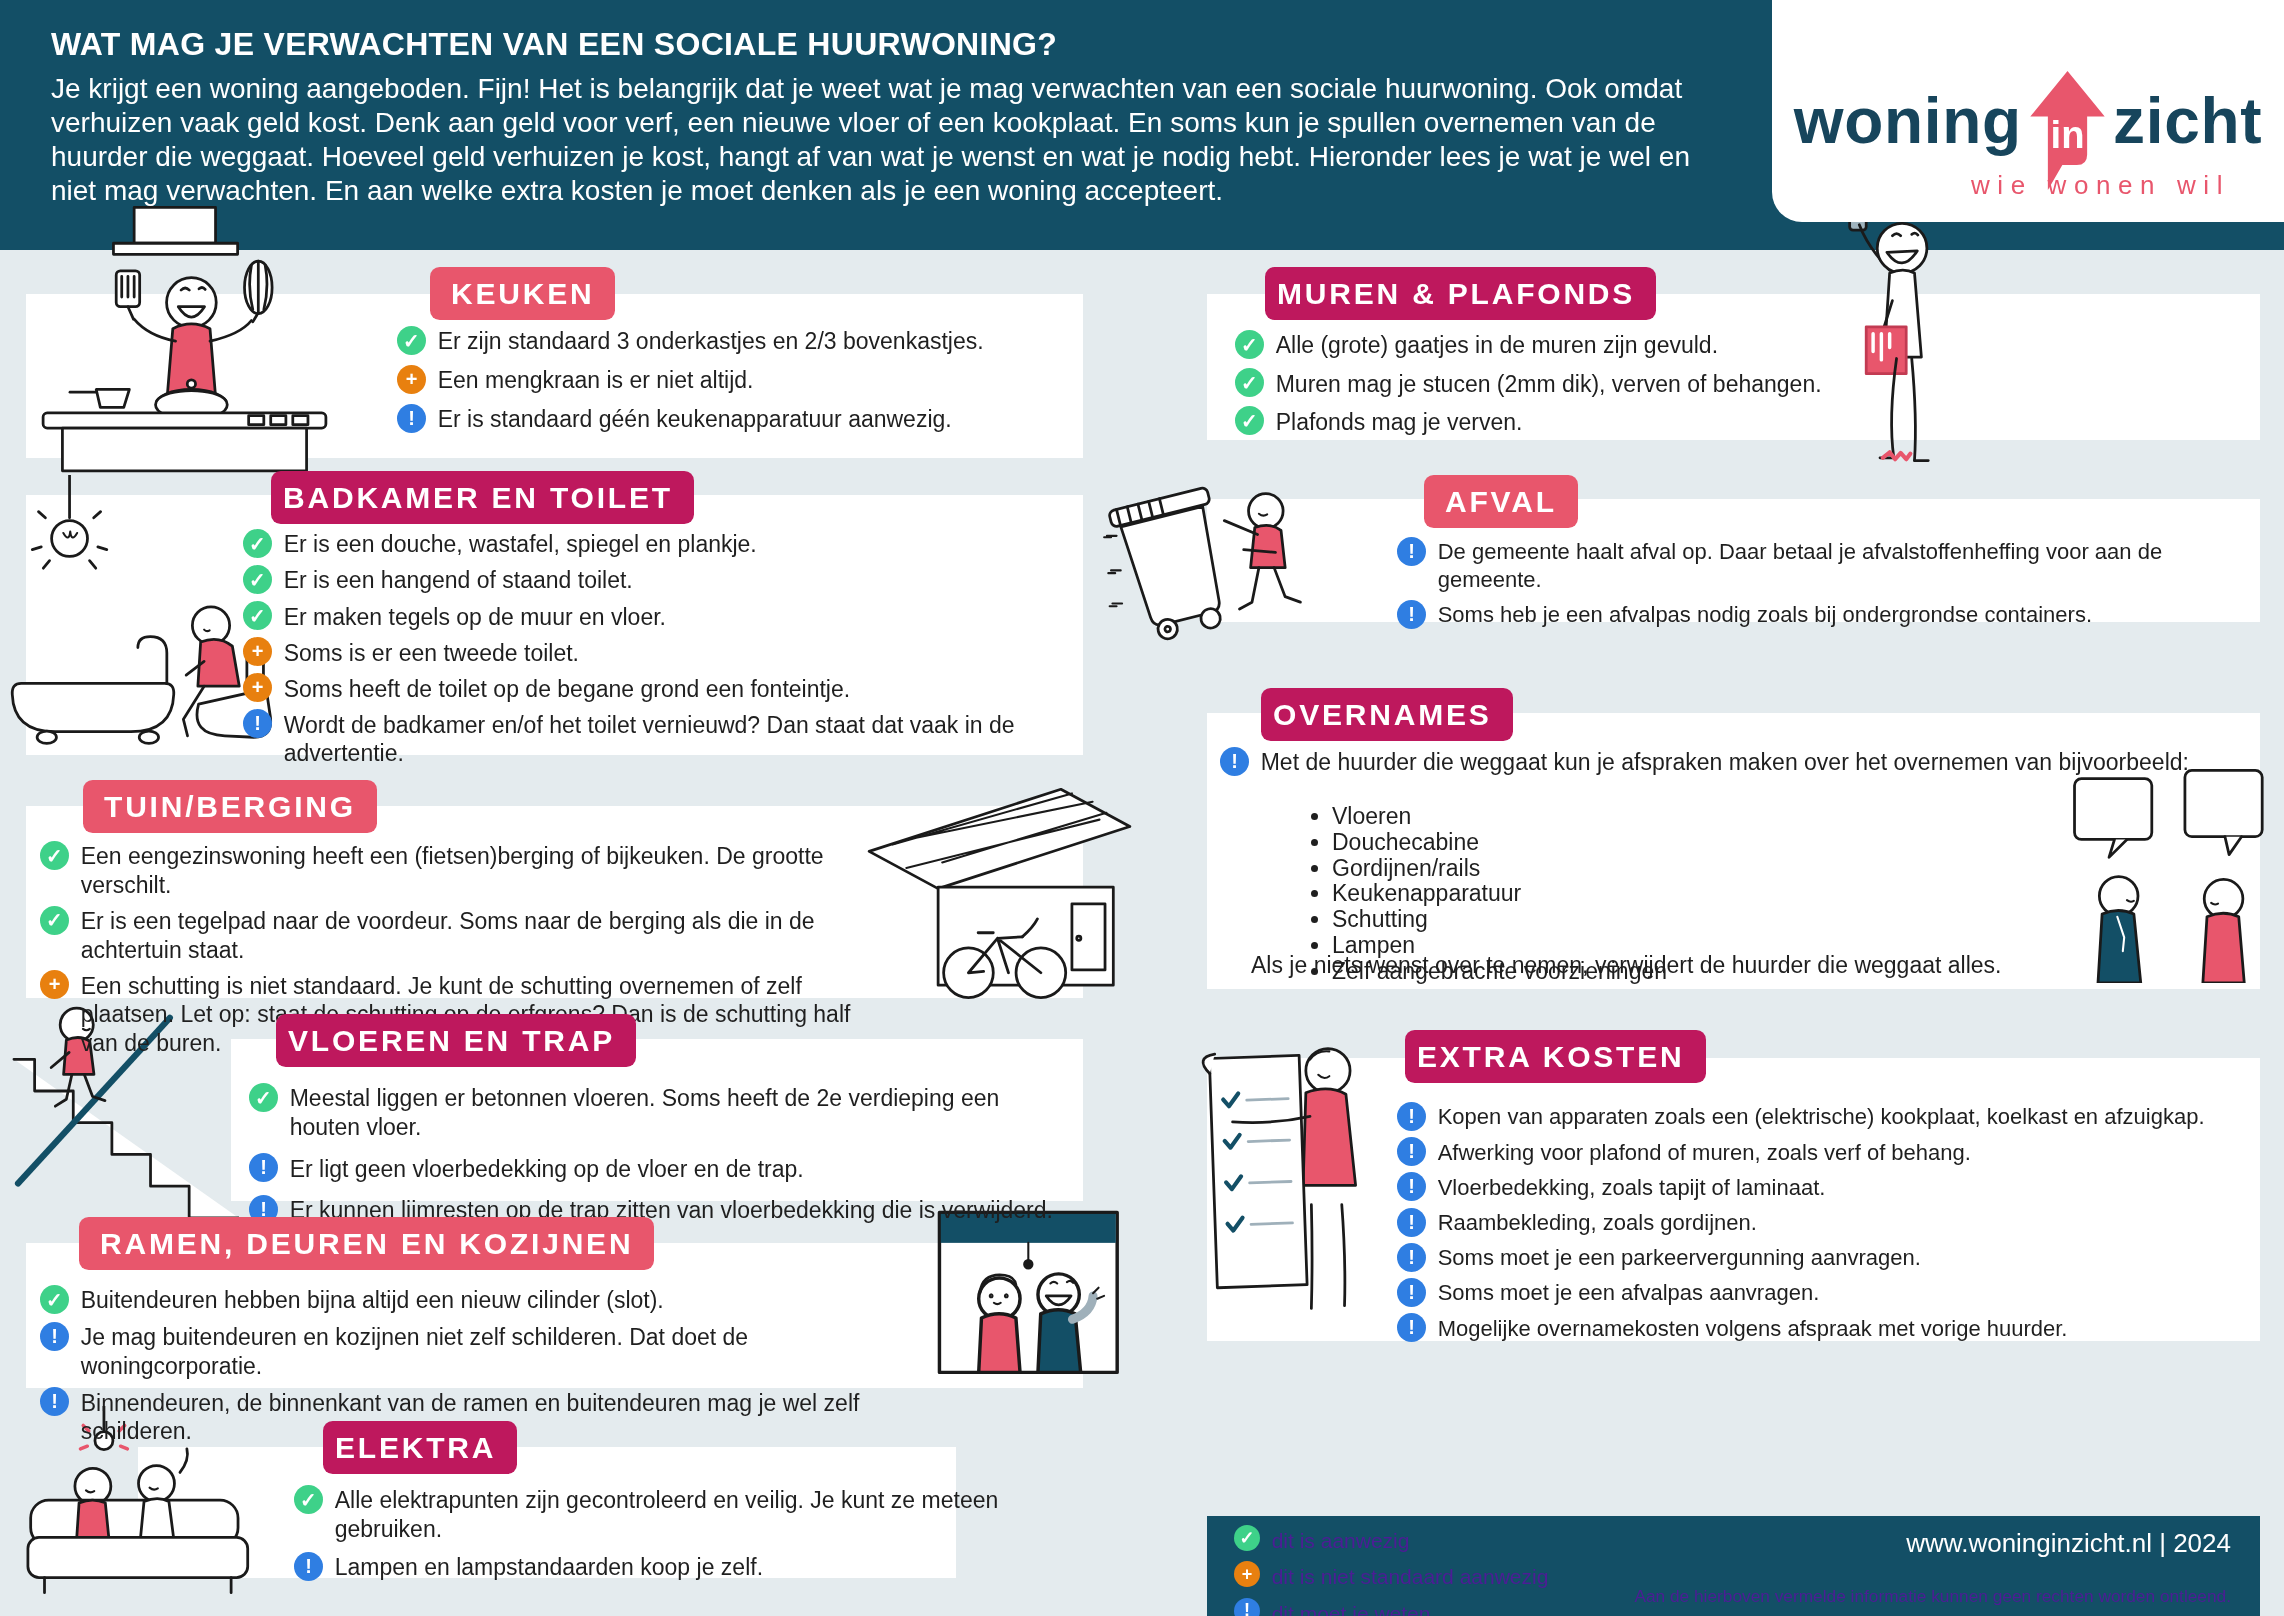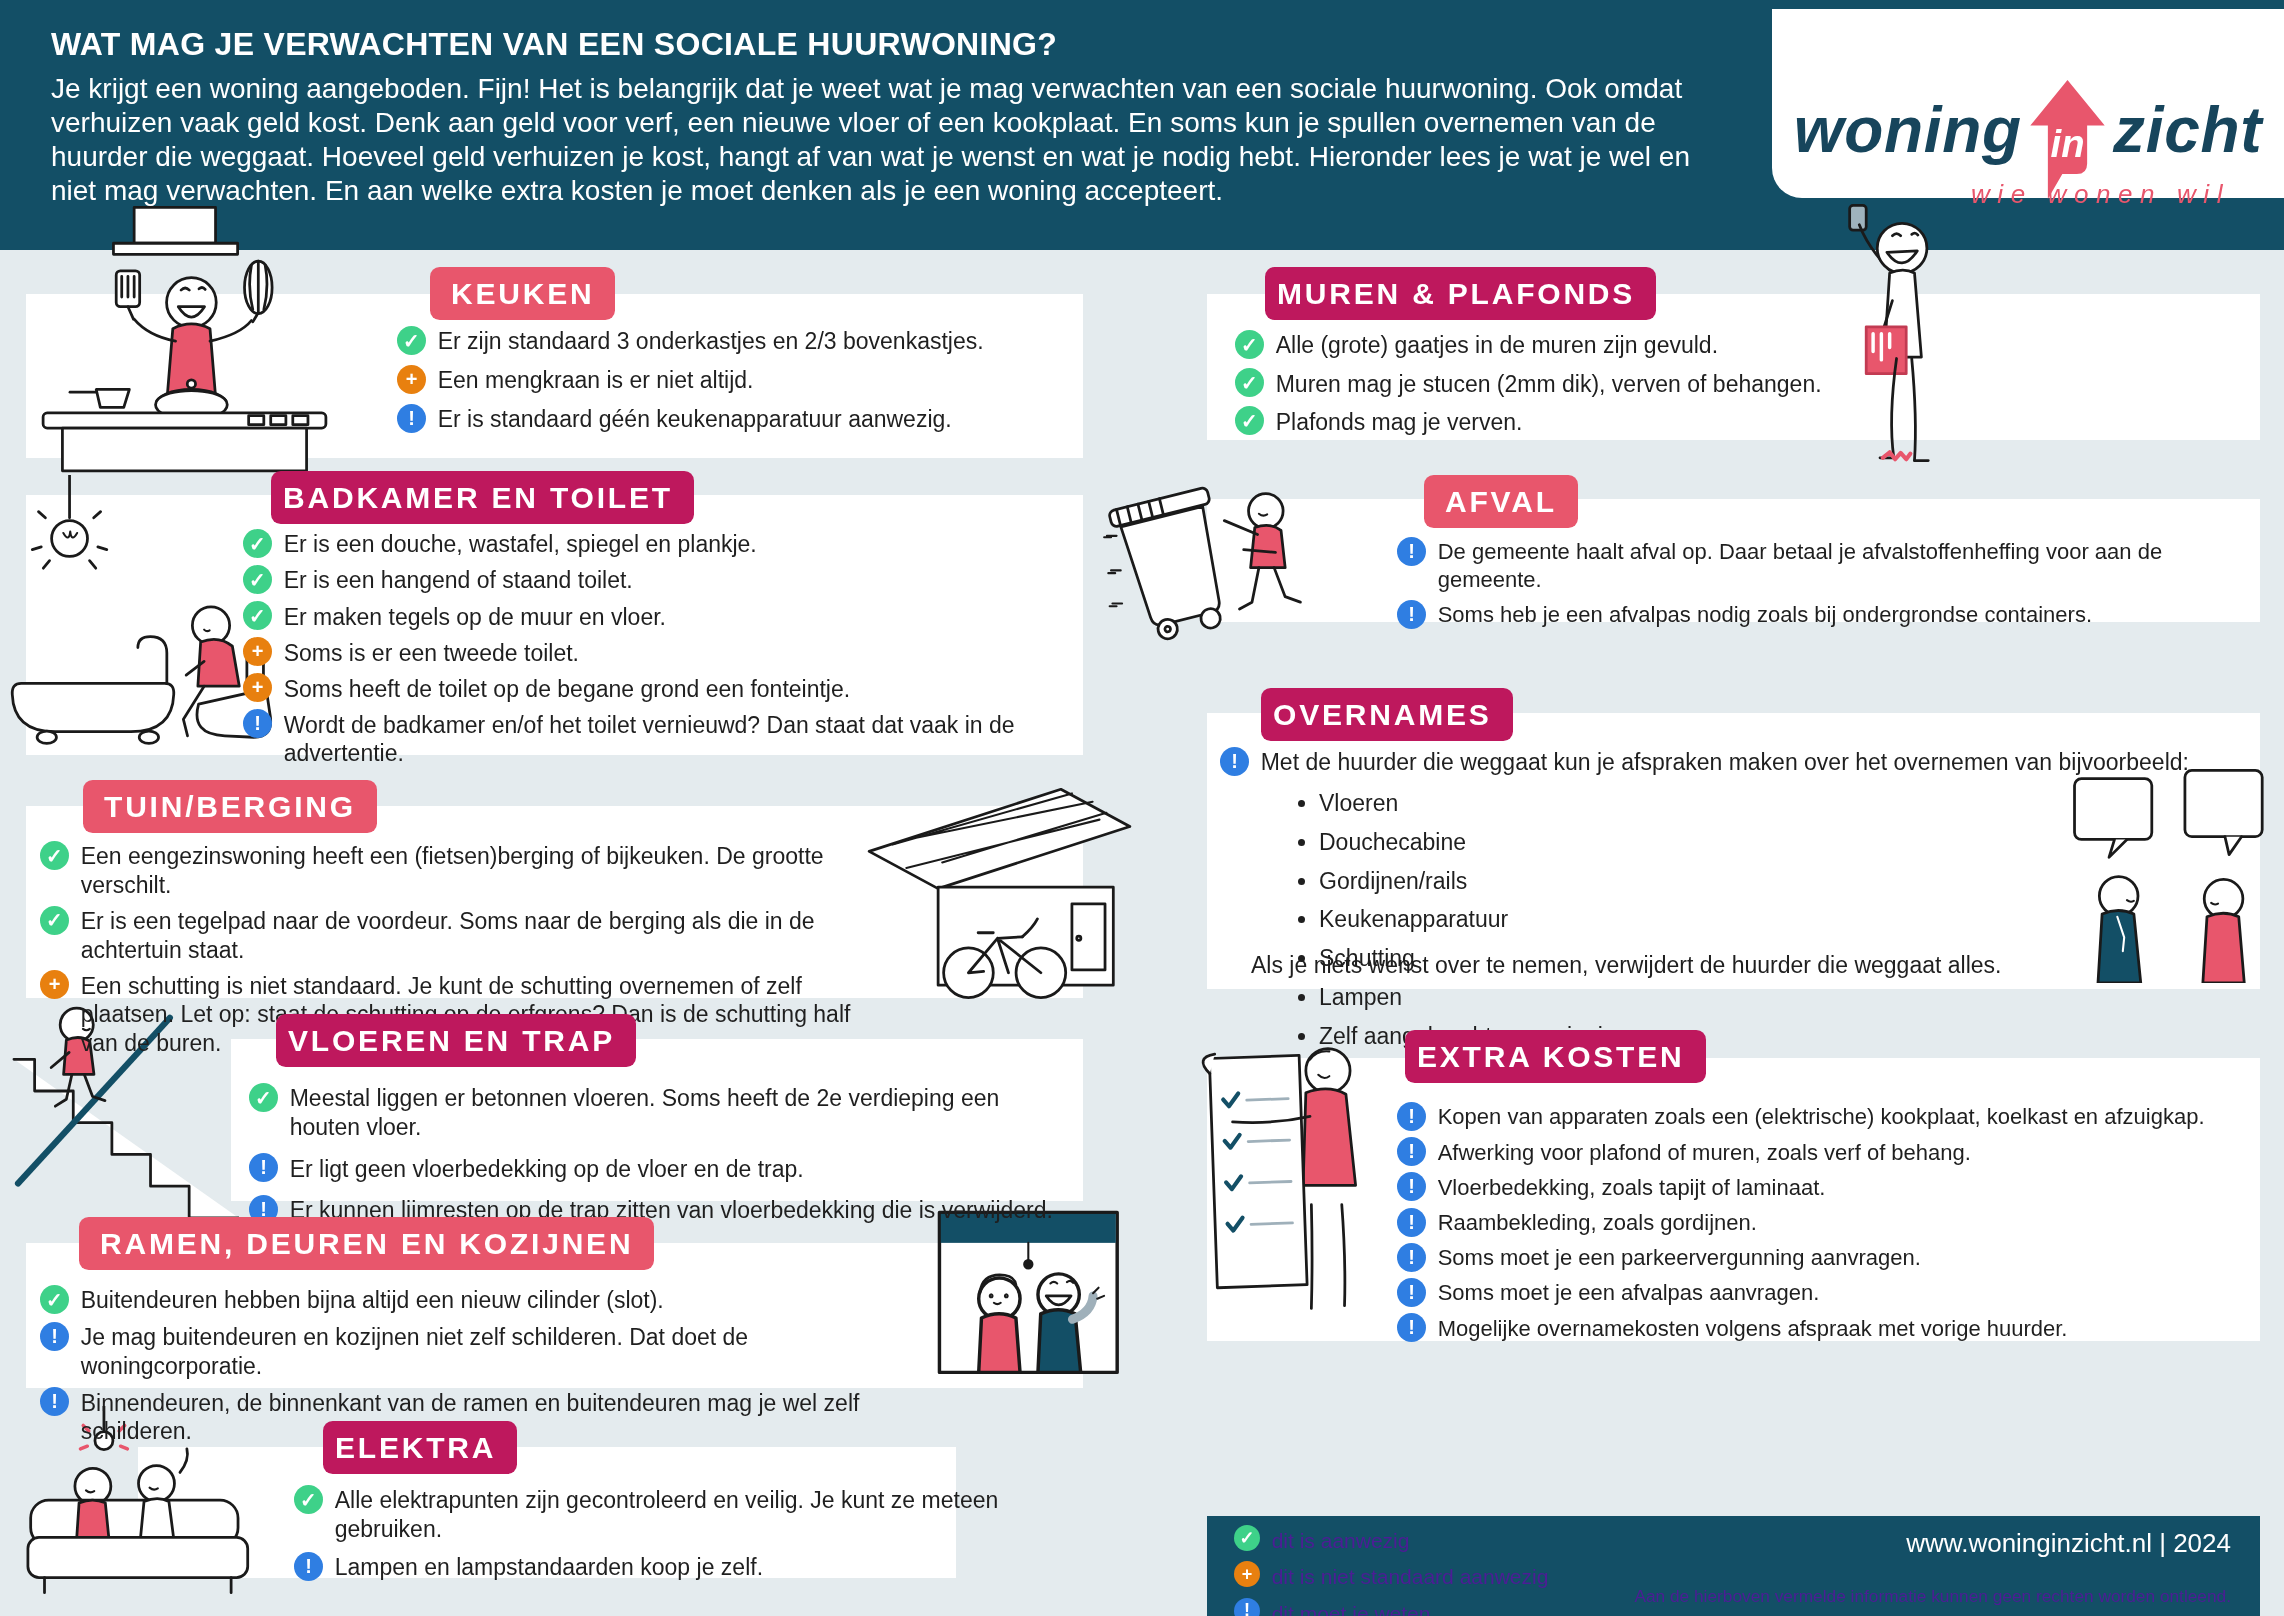--- a/index.html
+++ b/index.html
@@ -4,22 +4,22 @@
 <style>
   html,body{margin:0;padding:0;background:#e4ebee;}
   .page{position:relative;width:2284px;height:1616px;background:#e4ebee;overflow:hidden;
         font-family:"Liberation Sans",sans-serif;color:#1f1f1f;}
   
   .header-band{position:absolute;left:0;top:0;width:2284px;height:250px;background:#134f66;z-index:1;}
   .header-title{position:absolute;left:51px;top:26px;width:1692px;color:#fff;font-size:32px;font-weight:bold;
         letter-spacing:0.3px;z-index:2;}
   .header-par{position:absolute;left:51px;top:72px;width:1678px;color:#fff;font-size:28px;line-height:1.22;z-index:2;}
   
-  .logo-box{position:absolute;left:1772px;top:9px;width:512px;height:189px;background:#fff;
-        border-radius:0 0 0 30px;z-index:3;font-style:italic;}
+  .logo-box{position:absolute;left:1772px;top:0;width:512px;height:222px;background:#fff;
+        border-radius:0 0 0 30px;z-index:3;}
   .logo-row{position:absolute;left:28px;top:59px;width:456px;display:flex;align-items:center;justify-content:center;}
   .logo-word{font-size:64px;font-weight:bold;color:#17455c;letter-spacing:0.7px;}
   .logo-house{width:83px;height:124px;margin:0 4.1px;position:relative;top:9.7px;flex:0 0 auto;}
   .logo-tagline{position:absolute;left:173px;top:170px;width:311px;text-align:center;color:#e8566c;
         font-size:26px;letter-spacing:7.6px;}
   
   .panel{position:absolute;background:#ffffff;z-index:1;}
   .badge{position:absolute;z-index:4;color:#fff;font-size:30px;font-weight:bold;letter-spacing:2.8px;
         padding:9.7px 21px;border-radius:9.7px;white-space:nowrap;}
   .badge.red{background:#e8566c;}
@@ -27,22 +27,22 @@
   
   .items{position:absolute;z-index:3;display:flex;flex-direction:column;}
   .item{display:flex;align-items:flex-start;gap:11.7px;}
   .ic{flex:0 0 auto;width:29px;height:29px;border-radius:50%;color:#fff;display:flex;align-items:center;
       justify-content:center;font-weight:bold;font-size:20px;margin-top:0;}
   .ic.check{background:#3ed189;}
   .ic.plus{background:#e8800f;}
   .ic.info{background:#2f7ee2;}
   .t{font-size:23px;line-height:1.24;padding-top:1.4px;}
   .tight .t{font-size:22px;}
-  .bullets{position:absolute;z-index:3;margin:0;padding-left:29px;font-size:23px;line-height:1.12;
-      display:flex;flex-direction:column;gap:13px;}
+  .bullets{position:absolute;z-index:3;margin:13px;padding-left:29px;font-size:23px;line-height:1.12;
+      display:flex;flex-direction:column;gap:0;}
   .outro{position:absolute;z-index:3;font-size:23px;}
   
   .footer-box{position:absolute;left:1207px;top:1516px;width:1053px;height:100px;background:#134f66;z-index:2;}
   .legend{left:1234px;top:1525px;gap:7.6px;}
   .legend .ic{width:26px;height:26px;font-size:18px;}
   .legend .t{color:#4c1d95;font-size:21px;padding-top:2.8px;}
   .site{position:absolute;z-index:3;right:53px;top:1528px;color:#fff;font-size:26px;}
   .disclaimer{position:absolute;z-index:3;right:53px;top:1586px;color:#4c1d95;font-size:17.3px;}
   
   .illu{position:absolute;z-index:2;}

